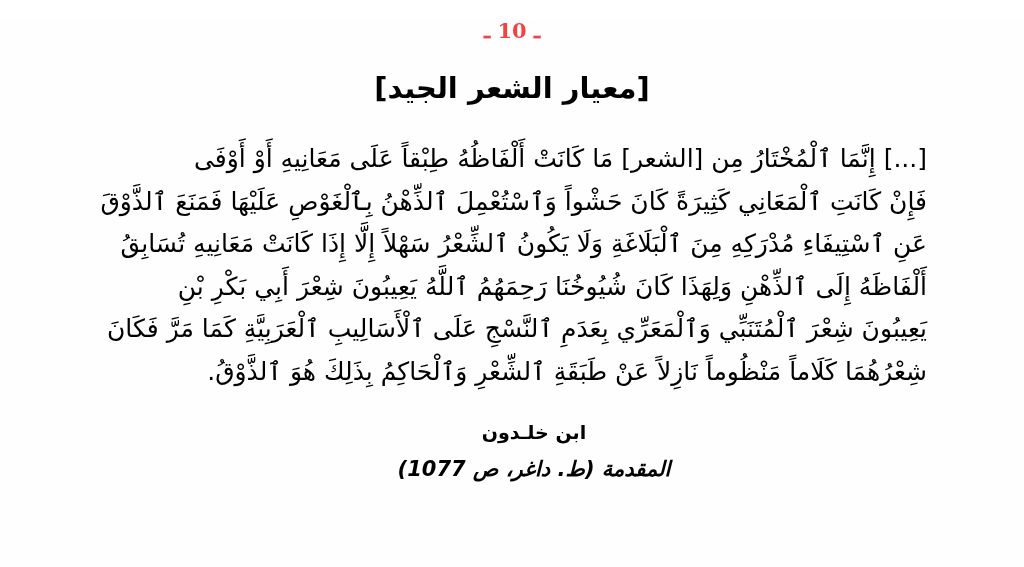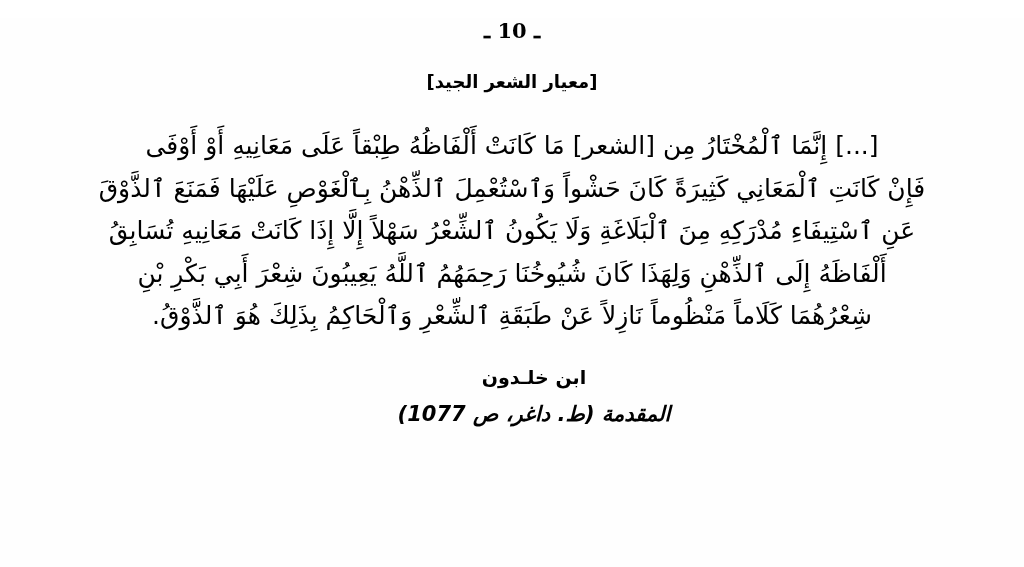--- a/index.html
+++ b/index.html
@@ -23,36 +23,35 @@
     padding: 0;
   }
   .page-number {
     text-align: center;
     font-size: 21px;
     font-weight: bold;
     letter-spacing: 1px;
     margin-top: 18px;
     direction: ltr;
     font-family: "DejaVu Serif", "Liberation Serif", serif;
-    color: #000000;
+    color: #ef4444;
   }
   .title {
     text-align: center;
-    font-size: 18px;
+    font-size: 29px;
     font-weight: bold;
     margin-top: 28px;
     font-family: "DejaVu Sans", "Liberation Sans", sans-serif;
     color: #000;
     direction: rtl;
   }
   .body-block {
     margin: 34px auto 0 auto;
     width: 830px;
     direction: rtl;
-    text-align: center;
   }
   .body-line {
     font-size: 25px;
     line-height: 1.58;
     font-family: "DejaVu Sans", "Liberation Sans", sans-serif;
     color: #000;
     white-space: nowrap;
     letter-spacing: 0px;
     margin: 0 0 3px 0;
   }
@@ -86,20 +85,21 @@
 
   <div class="page-number">ـ 10 ـ</div>
 
   <div class="title">[معيار الشعر الجيد]</div>
 
   <div class="body-block">
     <p class="body-line">[...] إِنَّمَا ٱلْمُخْتَارُ مِن [الشعر] مَا كَانَتْ أَلْفَاظُهُ طِبْقاً عَلَى مَعَانِيهِ أَوْ أَوْفَى</p>
     <p class="body-line">فَإِنْ كَانَتِ ٱلْمَعَانِي كَثِيرَةً كَانَ حَشْواً وَٱسْتُعْمِلَ ٱلذِّهْنُ بِٱلْغَوْصِ عَلَيْهَا فَمَنَعَ ٱلذَّوْقَ</p>
     <p class="body-line">عَنِ ٱسْتِيفَاءِ مُدْرَكِهِ مِنَ ٱلْبَلَاغَةِ وَلَا يَكُونُ ٱلشِّعْرُ سَهْلاً إِلَّا إِذَا كَانَتْ مَعَانِيهِ تُسَابِقُ</p>
     <p class="body-line">أَلْفَاظَهُ إِلَى ٱلذِّهْنِ وَلِهَذَا كَانَ شُيُوخُنَا رَحِمَهُمُ ٱللَّهُ يَعِيبُونَ شِعْرَ أَبِي بَكْرِ بْنِ</p>
+    <p class="body-line">يَعِيبُونَ شِعْرَ ٱلْمُتَنَبِّي وَٱلْمَعَرِّي بِعَدَمِ ٱلنَّسْجِ عَلَى ٱلْأَسَالِيبِ ٱلْعَرَبِيَّةِ كَمَا مَرَّ فَكَانَ</p>
     <p class="body-line">شِعْرُهُمَا كَلَاماً مَنْظُوماً نَازِلاً عَنْ طَبَقَةِ ٱلشِّعْرِ وَٱلْحَاكِمُ بِذَلِكَ هُوَ ٱلذَّوْقُ.</p>
   </div>
 
   <div class="attribution">
     <div class="author">ابن خلـدون</div>
     <div class="source">المقدمة (ط. داغر، ص 1077)</div>
   </div>
 
 </div>
 

